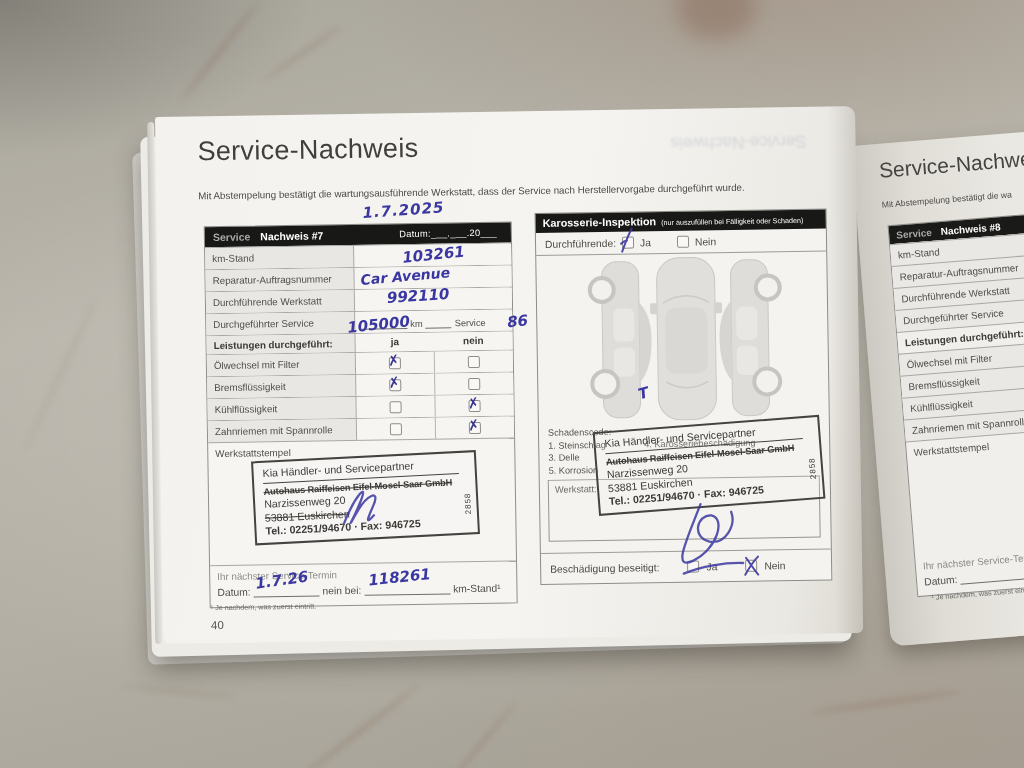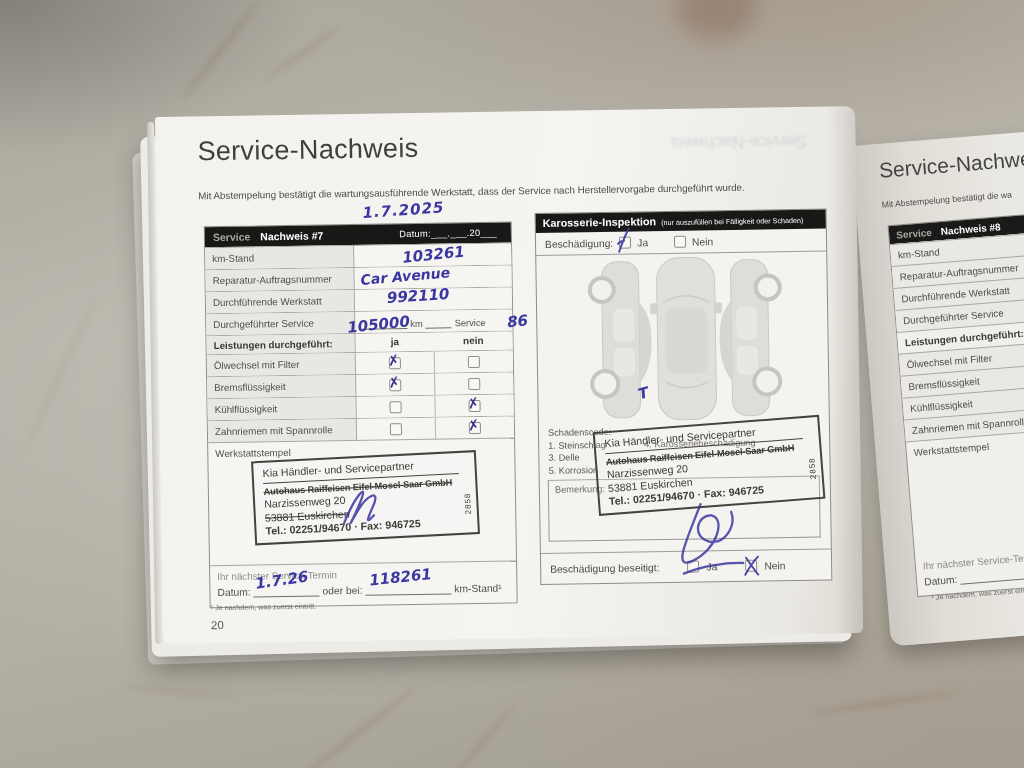--- a/index.html
+++ b/index.html
@@ -305,34 +305,34 @@
           <svg class="sig sig-l" width="120" height="80" viewBox="0 0 120 80">
             <path d="M28,56 C40,30 54,16 46,34 C38,52 28,66 40,48 C52,28 66,24 58,40 C52,52 48,60 58,50" stroke="#3a37a0" stroke-width="2.3" fill="none" opacity="0.85" stroke-linecap="round"></path>
           </svg>
         </div>
       </div>
       <div class="next-row">
         <div class="ns-label">Ihr nächster Service-Termin</div>
         <div class="ns-line">
           <span>Datum:</span>
           <span class="blank w70"><span class="hand hw-nsdate">1.7.26</span></span>
-          <span>oder bei:</span>
+          <span>nein bei:</span>
           <span class="blank w85"><span class="hand hw-nskm">118261</span></span>
           <span>km-Stand¹</span>
         </div>
       </div>
     </div>
 
     <div class="karo">
       <div class="karo-head">
         <span class="karo-title">Karosserie-Inspektion</span>
         <span class="karo-note">(nur auszufüllen bei Fälligkeit oder Schaden)</span>
       </div>
       <div class="karo-durch">
-        <span>Beschädigung:</span>
+        <span>Durchführende:</span>
         <span class="chk-wrap">
           <span class="cbx"></span>
           <svg class="jcheck" width="18" height="26" viewBox="0 0 18 26">
             <path d="M4,24 C7,16 11,6 14,1 M3,16 C5,14 7,13 9,13" stroke="#3a37a0" stroke-width="2" fill="none" opacity="0.9" stroke-linecap="round"></path>
           </svg>
         </span>
         <span>Ja</span>
         <span class="gap18"></span>
         <span class="cbx"></span>
         <span>Nein</span>
@@ -367,21 +367,21 @@
         <span class="hand car-t">T</span>
       </div>
       <div class="schaden">
         <div>Schadenscode:</div>
         <div>1. Steinschlag</div>
         <div>3. Delle</div>
         <div>5. Korrosion</div>
         <div class="sch4">4. Karosseriebeschädigung</div>
       </div>
       <div class="bemerkung">
-        <span>Bemerkung:</span>
+        <span>Werkstatt:</span>
       </div>
       <div class="stamp stamp-right">
         <div class="st-l1">Kia Händler- und Servicepartner</div>
         <div class="st-l2">Autohaus Raiffeisen Eifel-Mosel-Saar GmbH</div>
         <div class="st-l3">Narzissenweg 20</div>
         <div class="st-l4">53881 Euskirchen</div>
         <div class="st-l5">Tel.: 02251/94670 · Fax: 946725</div>
         <div class="st-num">2858</div>
         <svg class="sig sig-r" width="140" height="110" viewBox="0 0 140 110">
           <path d="M70,28 C54,62 36,92 58,84 C84,74 94,44 80,40 C66,38 58,60 76,66 C92,70 104,52 100,38 M48,96 C66,90 90,88 108,90" stroke="#3a37a0" stroke-width="2.3" fill="none" opacity="0.85" stroke-linecap="round"></path>
@@ -397,15 +397,15 @@
           <span class="cbx"></span>
           <svg class="bx" width="20" height="22" viewBox="0 0 20 22">
             <path d="M3,20 C7,13 12,6 16,2 M4,3 C8,9 12,15 16,20" stroke="#3a37a0" stroke-width="2" fill="none" opacity="0.9" stroke-linecap="round"></path>
           </svg>
         </span>
         <span>Nein</span>
       </div>
     </div>
 
     <div class="footnote">¹ Je nachdem, was zuerst eintritt.</div>
-    <div class="pagenum">20</div>
+    <div class="pagenum">40</div>
   </div>
 </div>
 
 </body></html>

